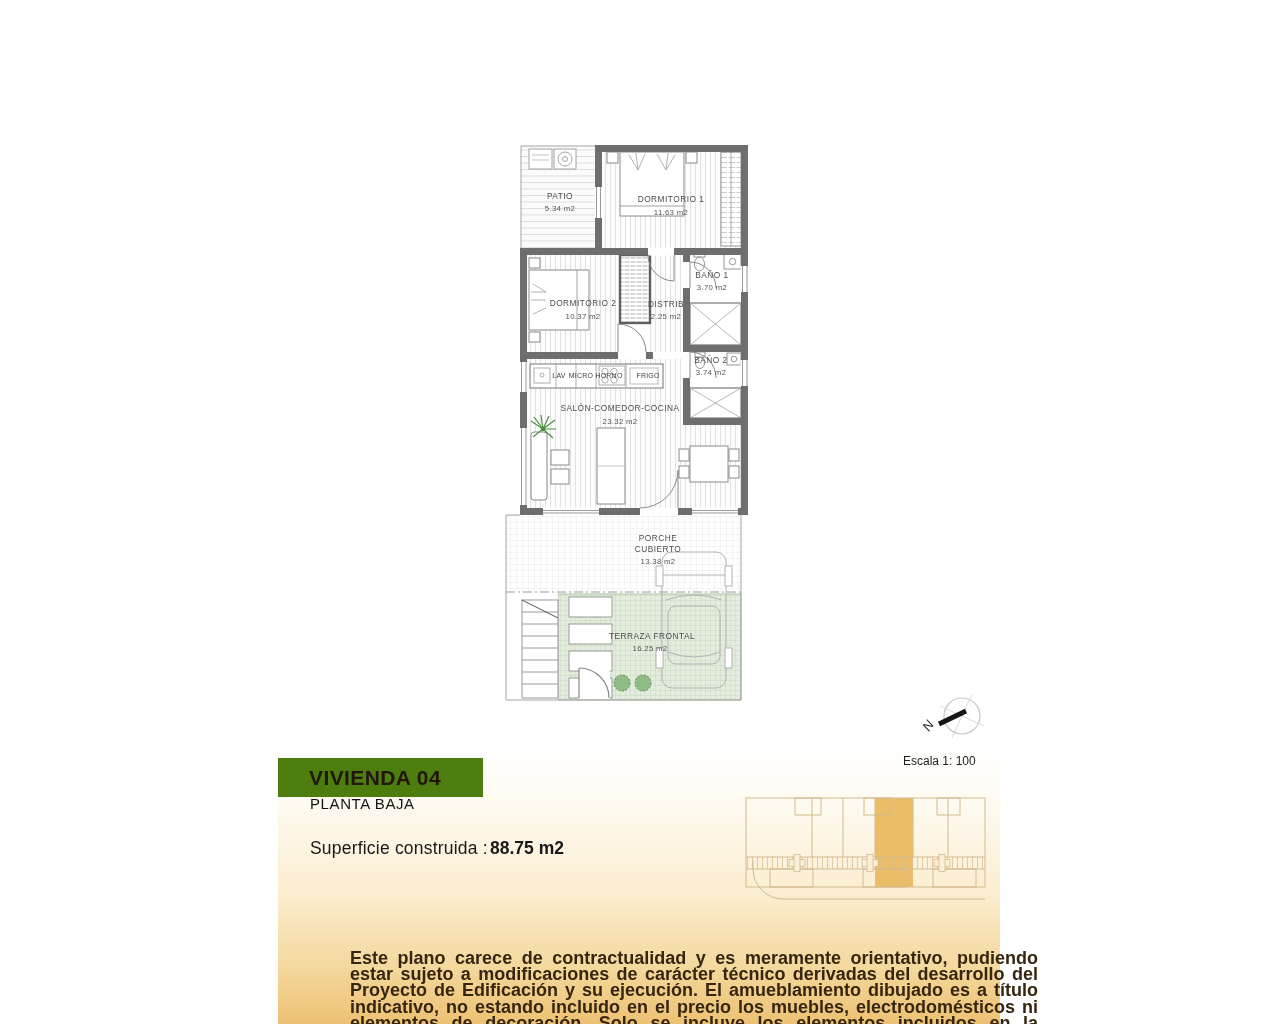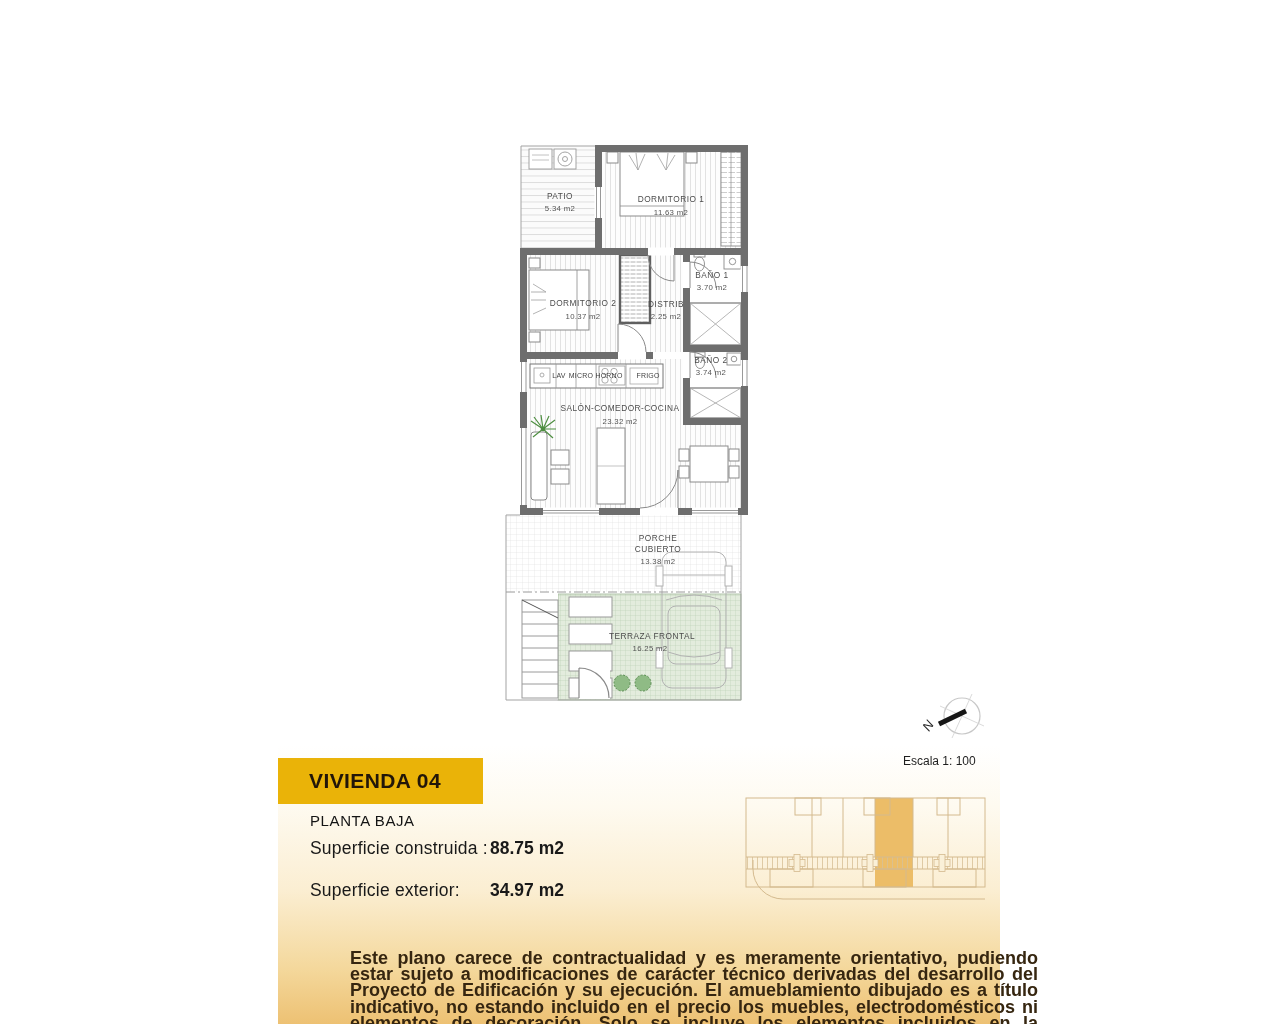--- a/index.html
+++ b/index.html
@@ -3,24 +3,24 @@
 <meta charset="utf-8">
 <style>
   html,body{margin:0;padding:0;}
   body{width:1280px;height:1024px;background:#ffffff;font-family:"Liberation Sans",sans-serif;position:relative;overflow:hidden;}
   .page{position:relative;width:1280px;height:1024px;border-radius:12px;}
   .abs{position:absolute;}
   #gradient-block{left:278px;top:745px;width:722px;height:279px;
     background:linear-gradient(180deg,#ffffff 0%,#fefaf0 22%,#fbeed2 52%,#f4d89c 80%,#edc173 100%);z-index:1;}
   #plan-svg{left:0;top:0;width:1280px;height:1024px;z-index:2;}
   .overlay{z-index:3;}
-  #unit-banner{left:278px;top:758px;width:205px;height:46px;background:#eab308;
+  #unit-banner{left:278px;top:758px;width:205px;height:39px;background:#4d7c0f;
     display:flex;align-items:center;padding-left:31px;box-sizing:border-box;
     font-size:21px;font-weight:700;color:#221609;letter-spacing:.4px;}
-  #floor-label{left:310px;top:795px;font-size:15px;font-weight:500;color:#141414;letter-spacing:.6px;margin-top:17px;}
+  #floor-label{left:310px;top:795px;font-size:15px;font-weight:500;color:#141414;letter-spacing:.6px;}
   .metric-row{left:310px;width:480px;height:22px;font-size:17.5px;color:#191919;}
   .metric-row .lbl{position:absolute;left:0;top:0;font-weight:500;letter-spacing:.2px;}
   .metric-row .val{position:absolute;left:180px;top:0;font-weight:700;}
   #metric-row-1{top:838px;}
   #metric-row-2{top:880px;}
   #scale-label{left:903px;top:754px;font-size:12px;font-weight:500;color:#1e1e1e;}
   #disclaimer{left:310px;top:950px;width:688px;font-size:18px;line-height:16.2px;
     font-weight:600;color:#362610;text-align:justify;margin-left:40px;}
   svg text{font-family:"Liberation Sans",sans-serif;}
   .room-name{font-size:8.3px;fill:#4c4c4c;letter-spacing:.5px;}
@@ -310,22 +310,18 @@
 
   <div id="unit-banner" class="abs overlay">
     <span>VIVIENDA 04</span>
   </div>
   <div id="floor-label" class="abs overlay">PLANTA BAJA</div>
 
   <div id="metric-row-1" class="abs overlay metric-row">
     <span class="lbl">Superficie construida :</span>
     <span class="val">88.75 m2</span>
   </div>
-  <div id="metric-row-2" class="abs overlay metric-row">
-    <span class="lbl">Superficie exterior:</span>
-    <span class="val">34.97 m2</span>
-  </div>
 
   <div id="scale-label" class="abs overlay">Escala 1: 100</div>
 
   <div id="disclaimer" class="abs overlay">Este plano carece de contractualidad y es meramente orientativo, pudiendo estar sujeto a modificaciones de carácter técnico derivadas del desarrollo del Proyecto de Edificación y su ejecución. El amueblamiento dibujado es a título indicativo, no estando incluido en el precio los muebles, electrodomésticos ni elementos de decoración. Solo se incluye los elementos incluidos en la memoria del Proyecto visado.</div>
 
 </div>
 
 </body></html>

